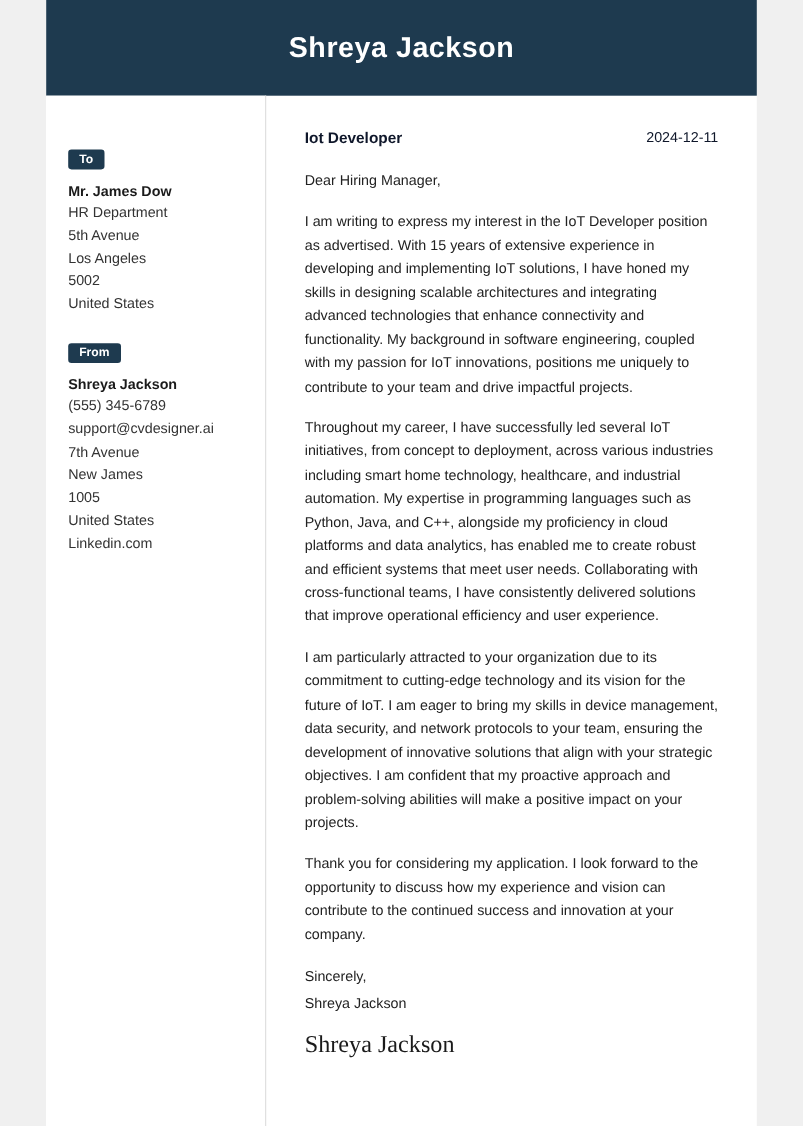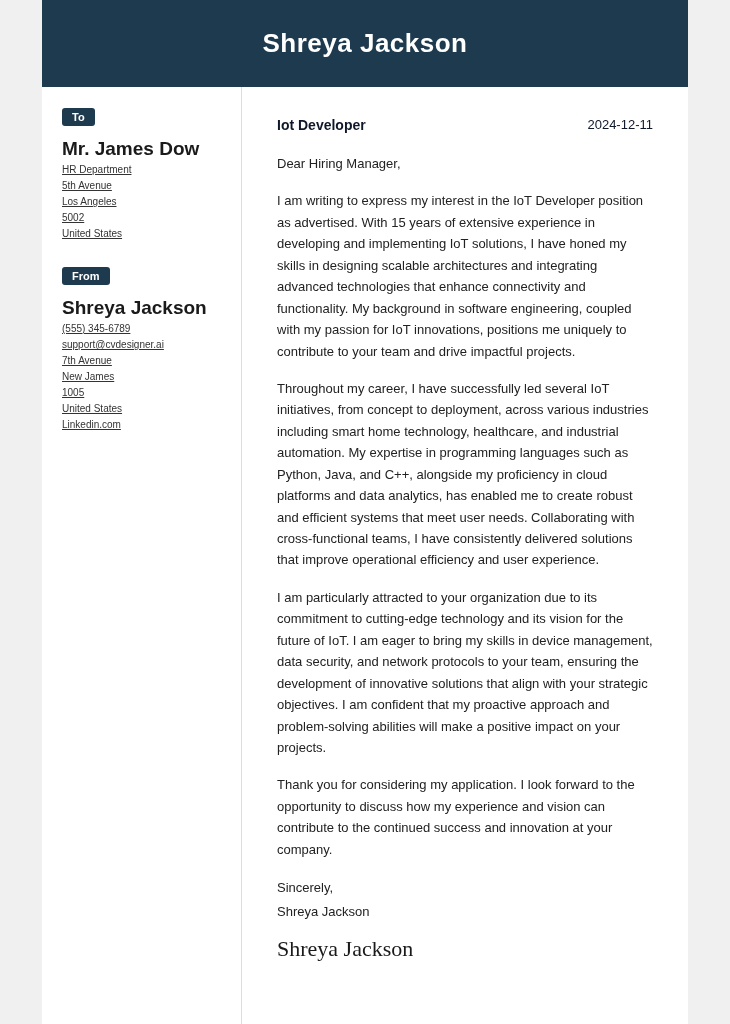--- a/index.html
+++ b/index.html
@@ -33,48 +33,47 @@
       font-weight: 600;
       letter-spacing: 0.5px;
     }
     .content {
       display: flex;
       flex: 1;
     }
     .sidebar {
       width: 200px;
       min-width: 200px;
-      padding: 20px 20px;
+      padding: 48px 20px;
       border-right: 1px solid #ddd;
       background: #fff;
     }
     .badge {
       display: inline-block;
       background: #1e3a4f;
       color: #fff;
       font-size: 11px;
       font-weight: bold;
       padding: 3px 10px;
       border-radius: 3px;
       margin-bottom: 12px;
     }
     .sidebar-section {
       margin-bottom: 24px;
     }
     .sidebar-name {
-      font-size: 19px;
+      font-size: 13px;
       font-weight: bold;
       color: #1a1a1a;
       margin-bottom: 2px;
     }
     .sidebar-line {
-      font-size: 10px;
+      font-size: 13px;
       color: #333;
       line-height: 1.6;
-      text-decoration: underline;
     }
     .main {
       flex: 1;
       padding: 30px 35px;
     }
     .letter-header {
       display: flex;
       justify-content: space-between;
       align-items: flex-start;
       margin-bottom: 20px;

